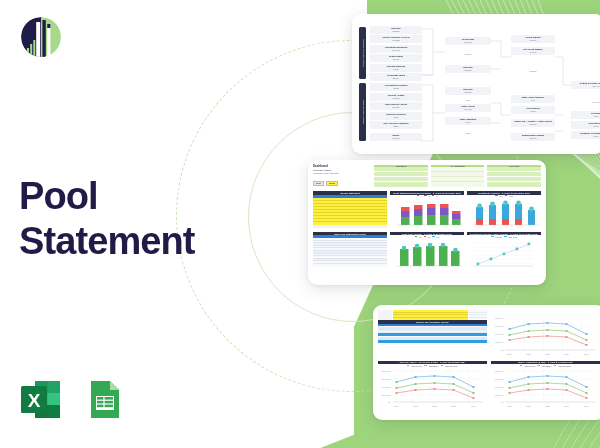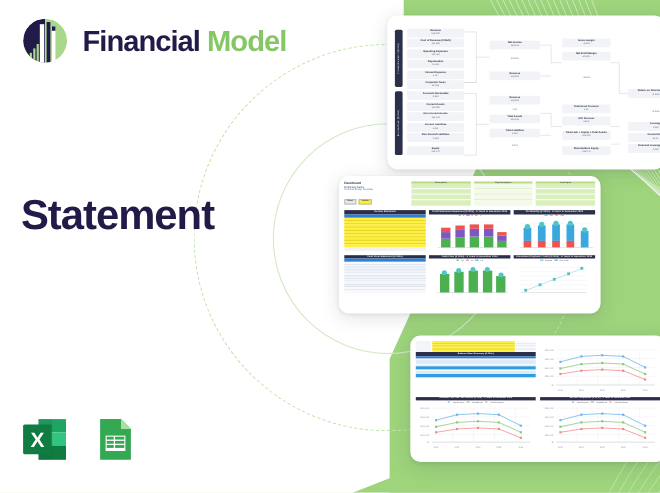--- a/index.html
+++ b/index.html
@@ -211,24 +211,24 @@
           <rect x="29.2" y="10" width="3.2" height="33" fill="#ffffff"></rect>
           <rect x="29.2" y="10" width="3.2" height="4" fill="#211b47"></rect>
 
           <rect x="9.0" y="34" width="2.0" height="9" fill="#a8d98a"></rect>
           <rect x="12.2" y="30" width="2.0" height="13" fill="#a8d98a"></rect>
           <rect x="15.3" y="26" width="2.0" height="17" fill="#a8d98a"></rect>
         </g>
         <circle cx="23" cy="23" r="20" fill="none" stroke="#ffffff" stroke-width="0"></circle>
       </svg>
     </div>
-    <div class="logo-text"><span class="lt-dark">Financial</span> <span class="lt-green">Model</span></div>
   </div>
 
   <div class="headline">
+    <div>Pool</div>
     <div>Statement</div>
   </div>
 
   <div class="file-icons">
     <div>
       <svg width="45" height="45" viewBox="0 0 45 45">
         <rect x="16" y="4" width="25" height="12" fill="#21A366"></rect>
         <rect x="16" y="16" width="25" height="12" fill="#33C481"></rect>
         <rect x="16" y="28" width="25" height="13" fill="#107C41"></rect>
         <rect x="16" y="4" width="12.5" height="37" fill="#185C37" opacity="0.18"></rect>

